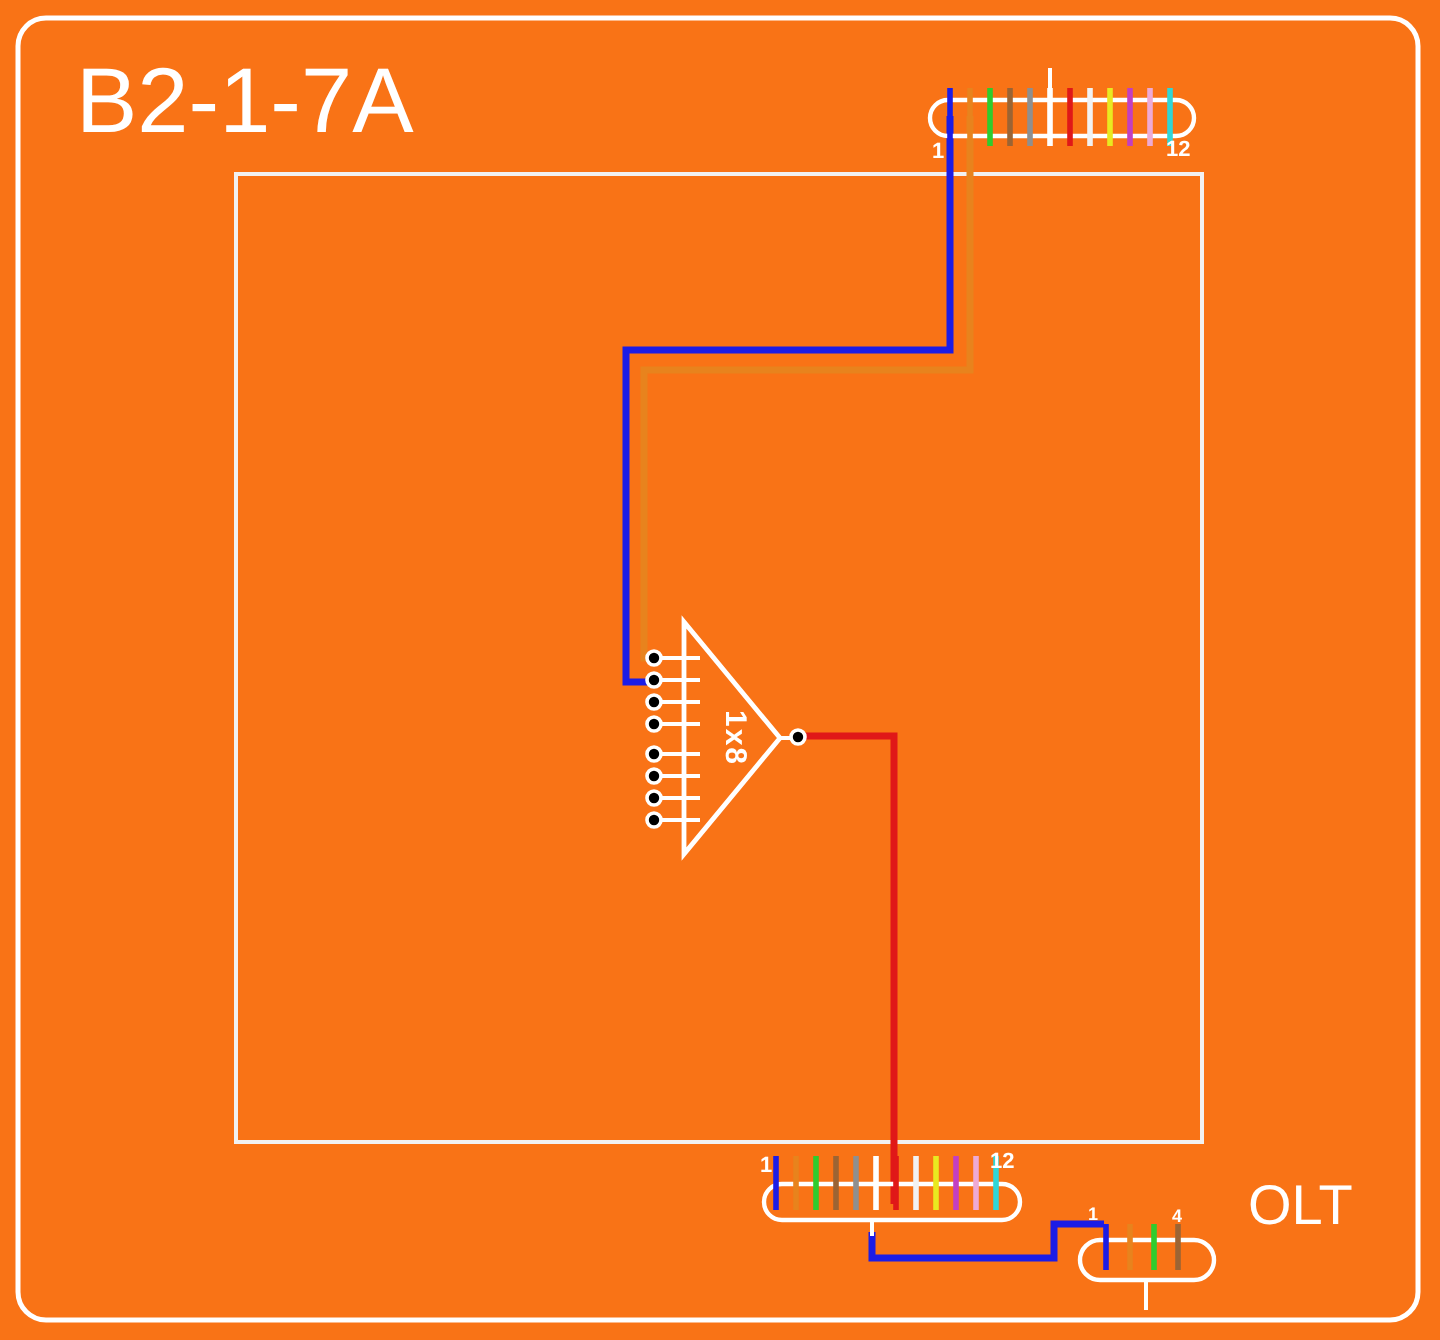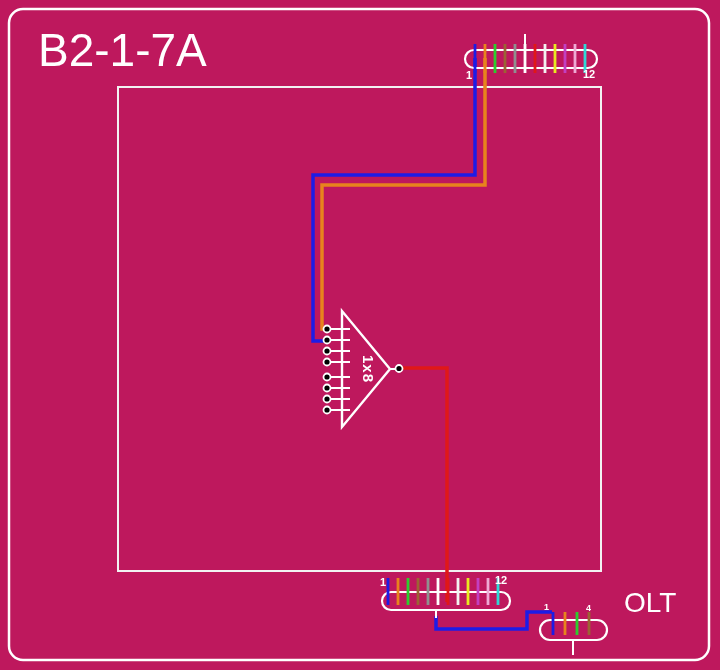--- a/index.html
+++ b/index.html
@@ -1,16 +1,16 @@
 <!DOCTYPE html>
 <html><head>
 <meta charset="utf-8">
 <style>
   html,body{margin:0;padding:0;background:#000;}
-  .stage{position:relative;width:720px;height:670px;background:#be185d;overflow:hidden;}
+  .stage{position:relative;width:720px;height:670px;background:#f97316;overflow:hidden;}
   svg{position:absolute;left:0;top:0;}
   svg text{font-family:"Liberation Sans","DejaVu Sans",sans-serif;fill:#fff;}
   .title-text{font-size:46px;}
   .olt-text{font-size:28px;}
   .conn-num{font-size:11px;font-weight:bold;}
   .conn-num-small{font-size:9px;font-weight:bold;}
   .splitter-label{font-size:15px;font-weight:bold;letter-spacing:1px;}
 </style>
 </head>
 <body>

